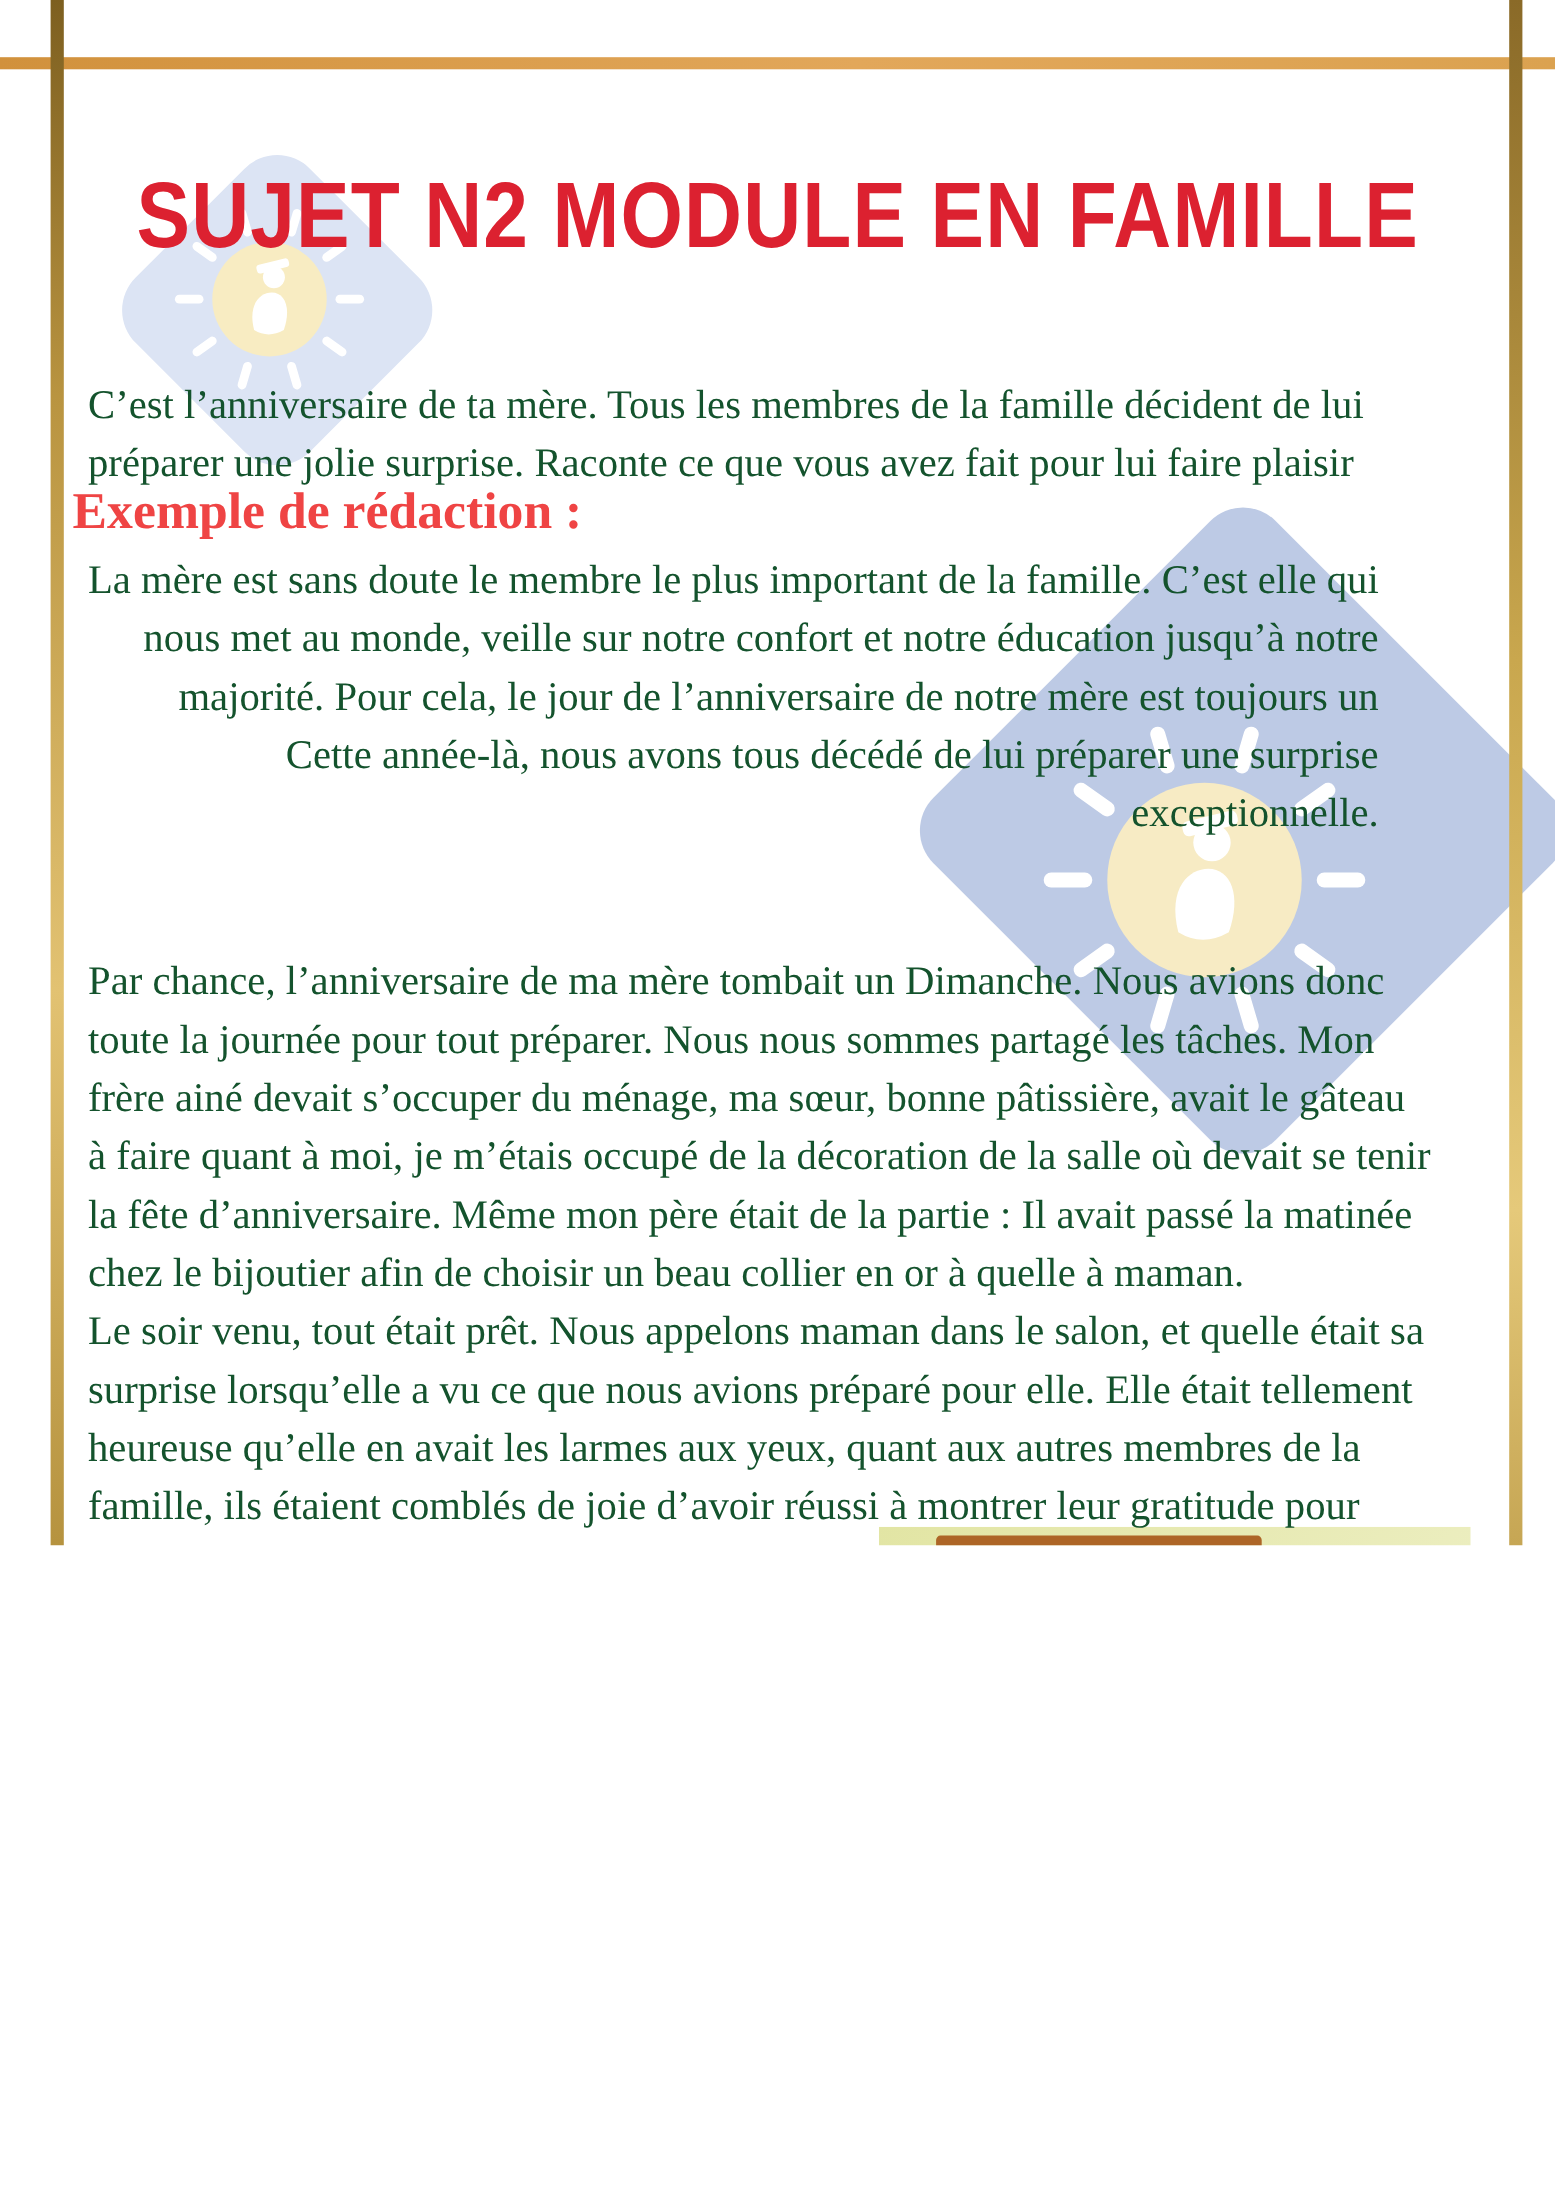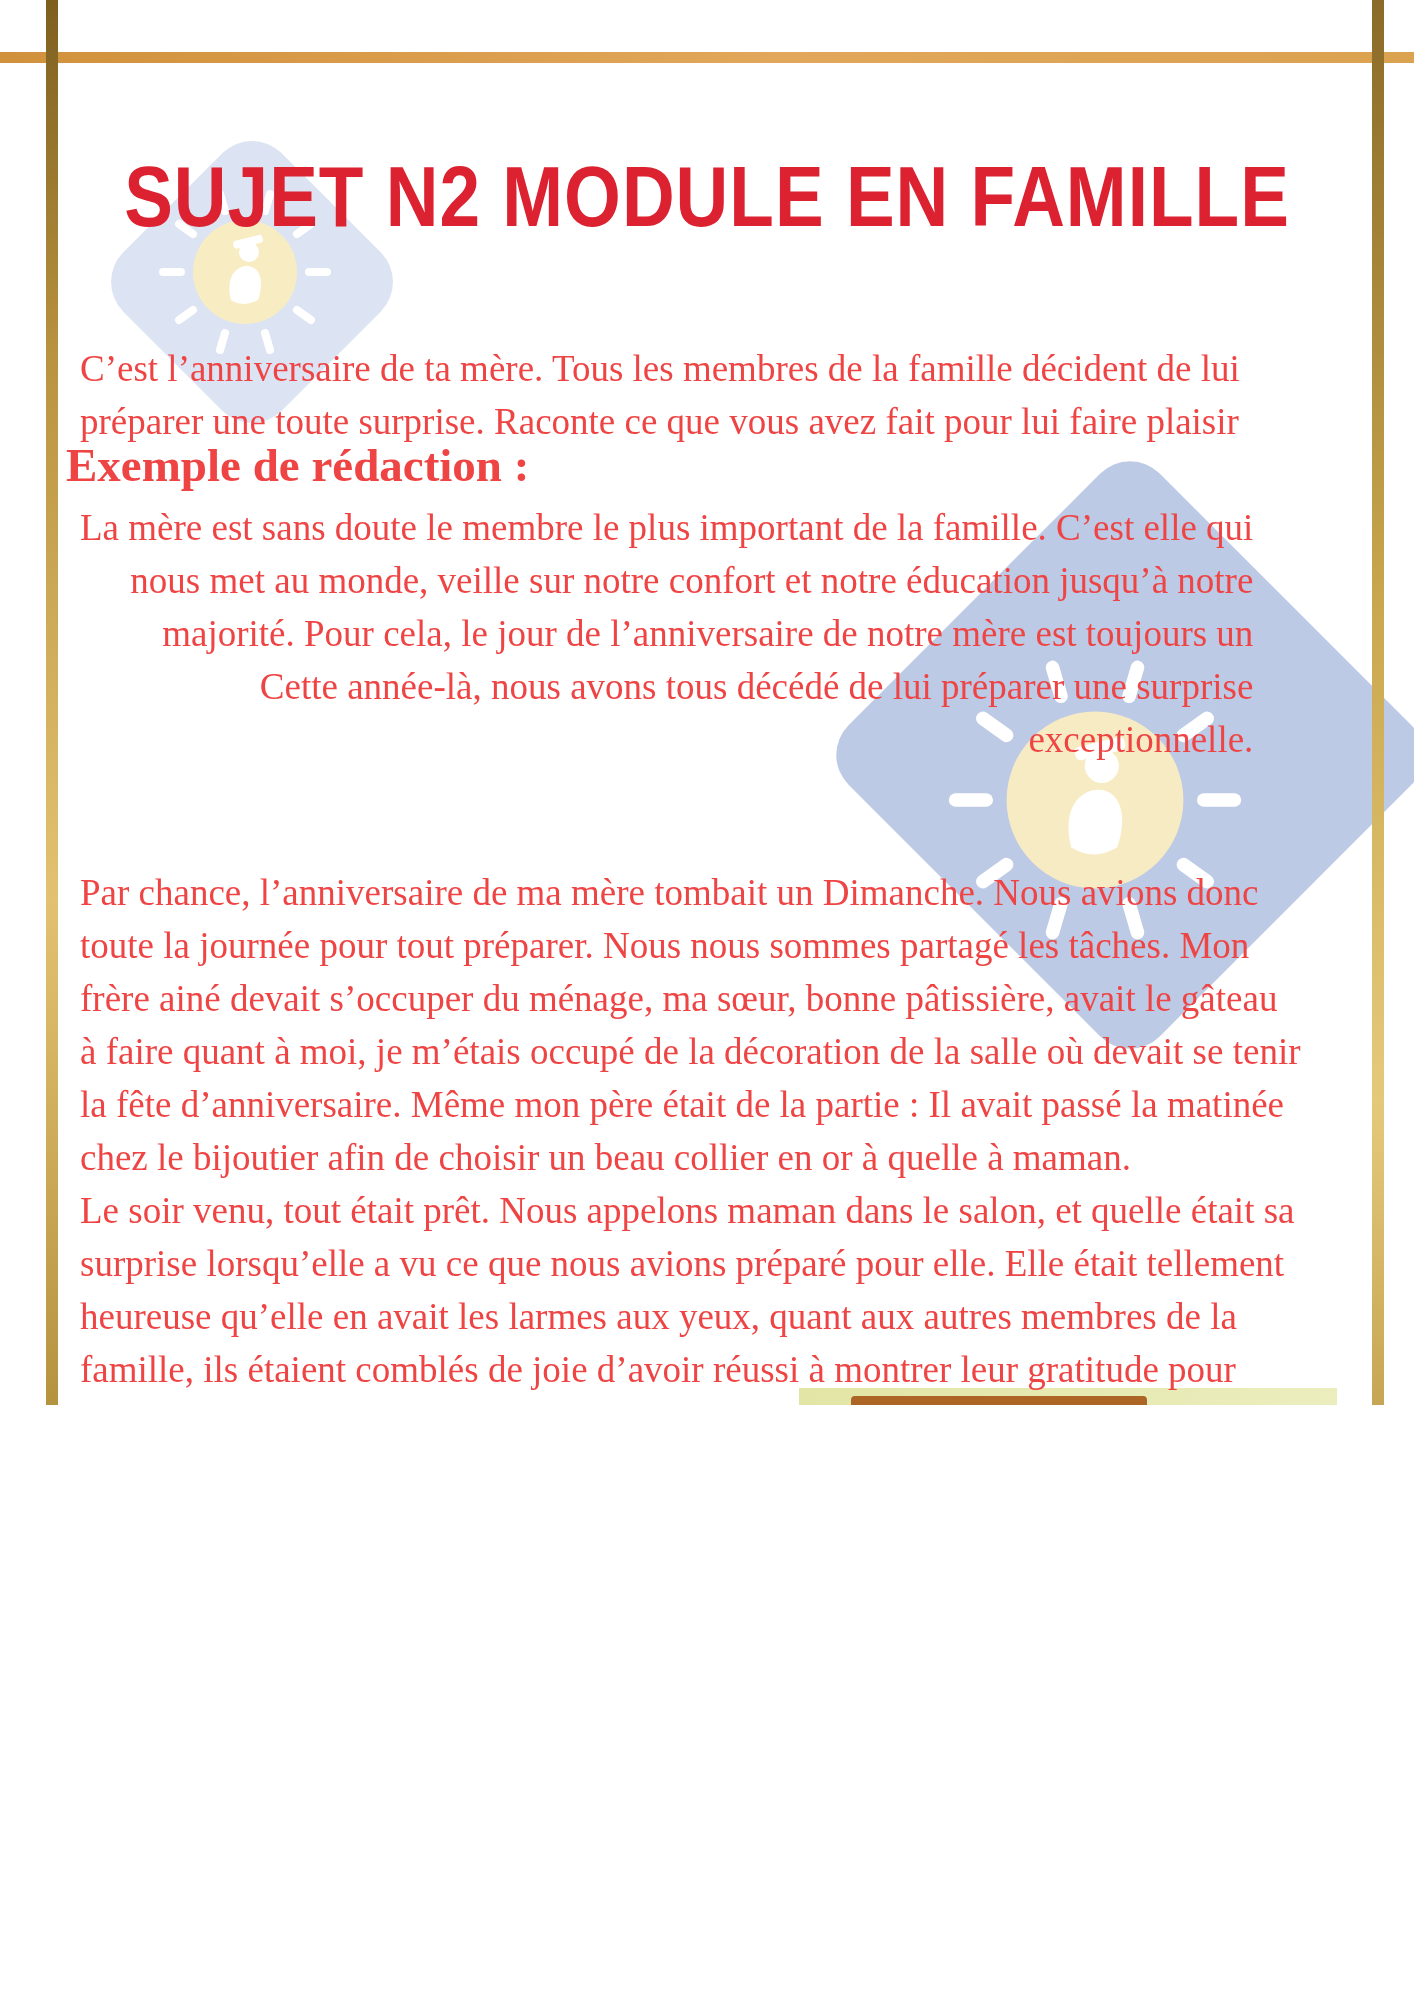--- a/index.html
+++ b/index.html
@@ -21,21 +21,21 @@
       background:linear-gradient(90deg,#9c7134,#c59c4e 45%,#eed593);}
   .gf-left{left:46px;top:0;width:12px;height:2000px;
       background:linear-gradient(180deg,#7d5f20,#b99440 18%,#e2c272 45%,#a8842f 78%,#6f551c);}
   .gf-right{left:1372px;top:0;width:12px;height:2000px;
       background:linear-gradient(180deg,#8a6a28,#c9a74e 30%,#e5c97a 55%,#a8842f 85%,#7d5f20);}
   
   .title{position:absolute;z-index:40;left:0;top:148px;width:1414px;text-align:center;
       font-family:"Liberation Sans",sans-serif;font-weight:900;font-size:73px;letter-spacing:1px;
       color:#dc2130;transform:scaleY(1.16);transform-origin:center top;white-space:nowrap;}
   .tblock{position:absolute;z-index:40;left:80px;}
-  .tblock .ln{font-size:37px;line-height:53px;color:#ef4444;white-space:nowrap;}
+  .tblock .ln{font-size:37px;line-height:53px;color:#14532d;white-space:nowrap;}
   .intro{top:342px;}
   .heading{position:absolute;z-index:40;left:66px;top:438px;
       font-size:47px;font-weight:bold;color:#ef4444;white-space:nowrap;}
   .body1{top:501px;text-align:right;}
   .body2{top:866px;}
   .body3{top:1184px;}
   
   .illus{position:absolute;z-index:20;left:799px;top:1388px;width:538px;height:542px;}
   
   .sitemark{position:absolute;z-index:50;left:397px;top:1912px;width:620px;height:100px;}
@@ -93,21 +93,21 @@
 
   <div class="gf gf-top"></div>
   <div class="gf gf-left"></div>
   <div class="gf gf-right"></div>
   <div class="gf gf-bottom"></div>
 
   <div class="title">SUJET N2 MODULE EN FAMILLE</div>
 
   <div class="tblock intro">
     <div class="ln">C’est l’anniversaire de ta mère. Tous les membres de la famille décident de lui</div>
-    <div class="ln">préparer une toute surprise. Raconte ce que vous avez fait pour lui faire plaisir</div>
+    <div class="ln">préparer une jolie surprise. Raconte ce que vous avez fait pour lui faire plaisir</div>
   </div>
 
   <div class="heading">Exemple de rédaction :</div>
 
   <div class="tblock body1">
     <div class="ln">La mère est sans doute le membre le plus important de la famille. C’est elle qui</div>
     <div class="ln">nous met au monde, veille sur notre confort et notre éducation jusqu’à notre</div>
     <div class="ln">majorité. Pour cela, le jour de l’anniversaire de notre mère est toujours un</div>
     <div class="ln">Cette année-là, nous avons tous décédé de lui préparer une surprise</div>
     <div class="ln">exceptionnelle.</div>

